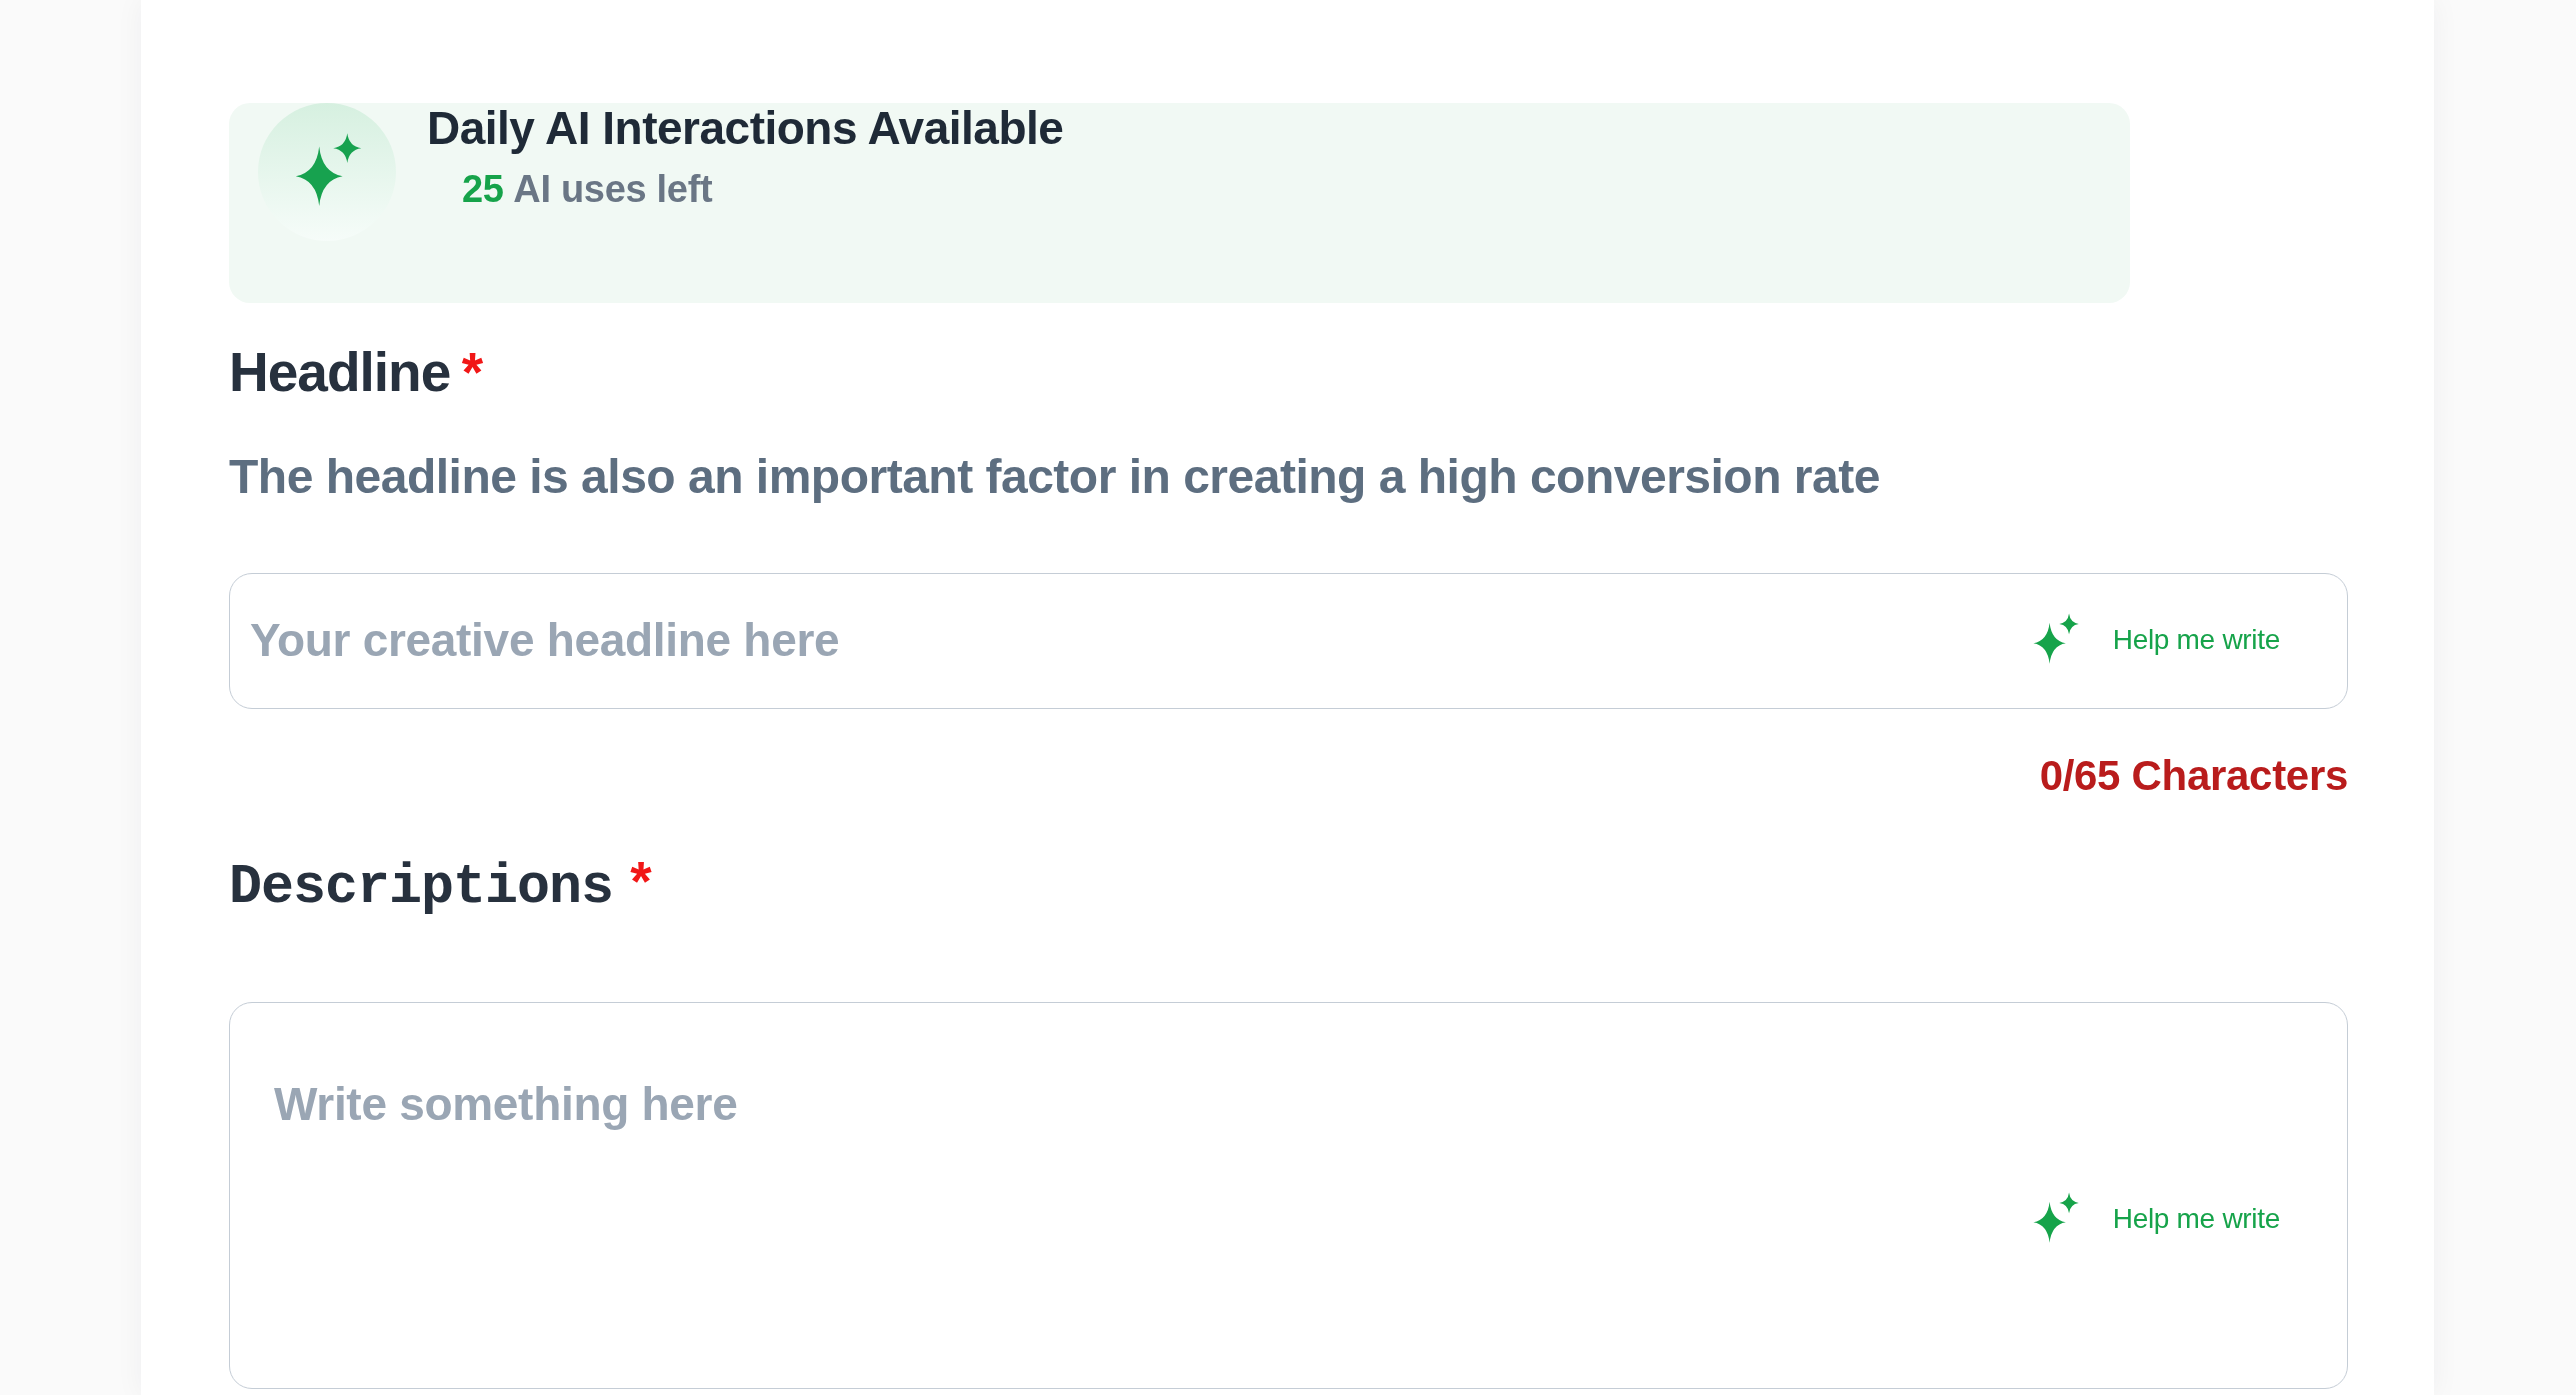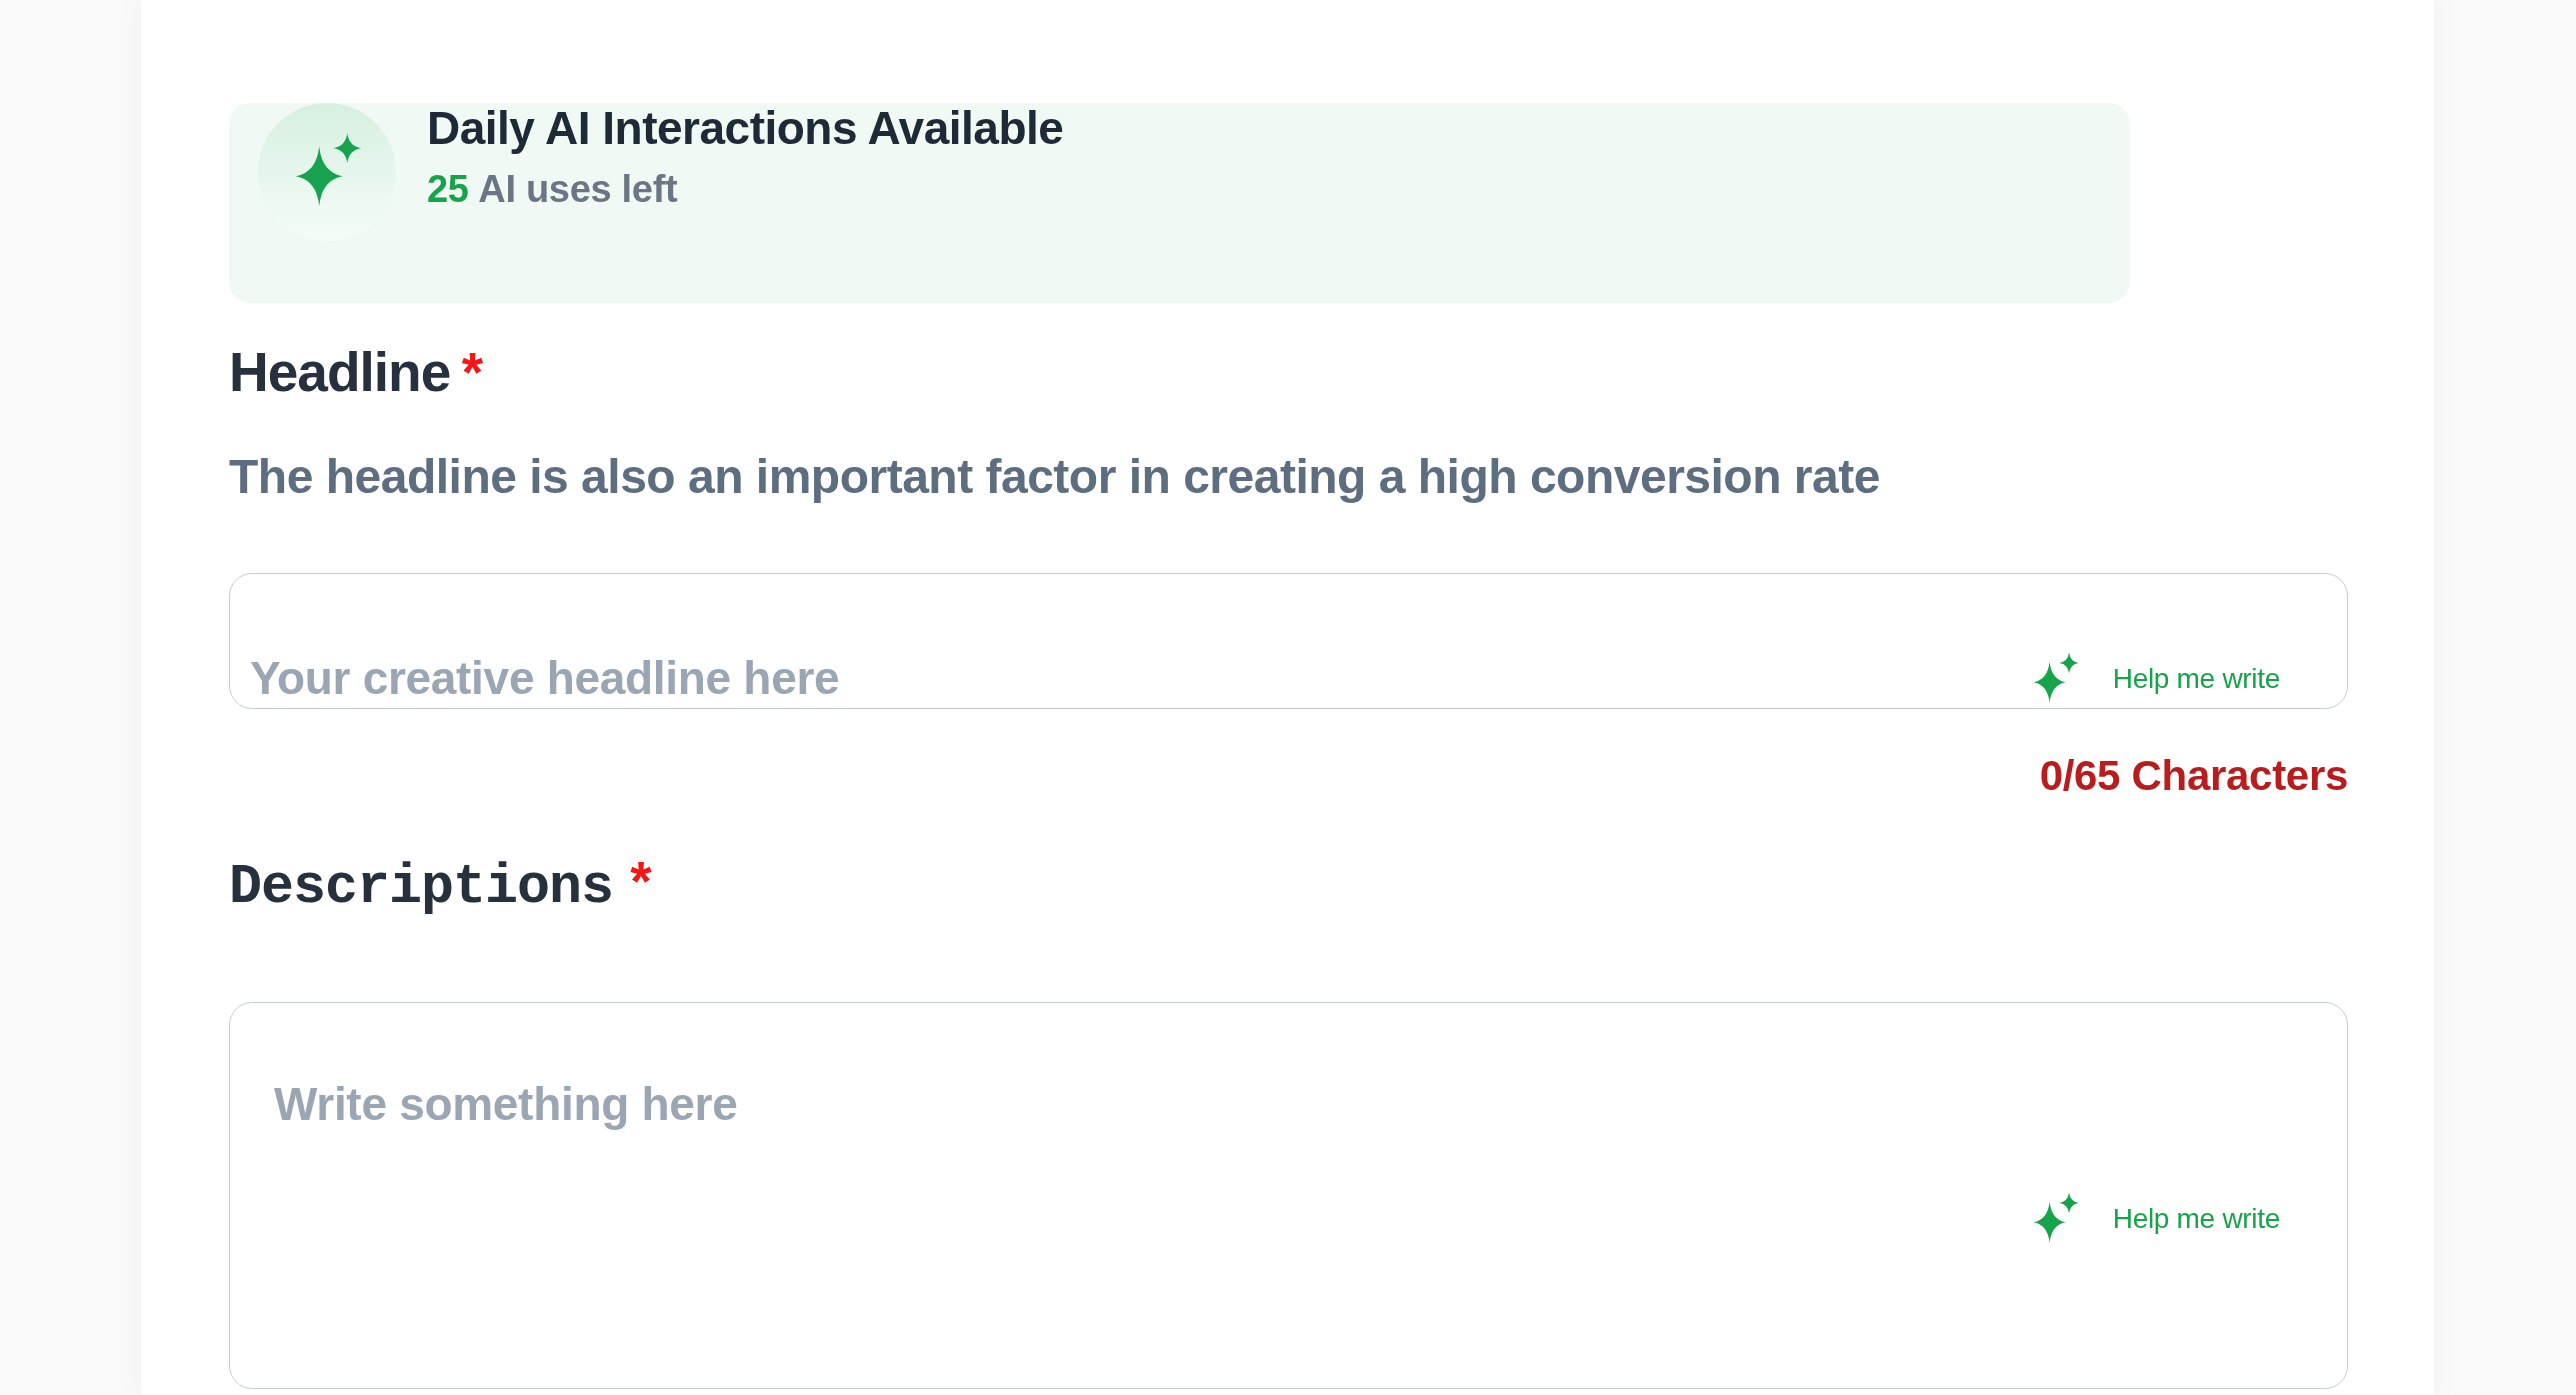--- a/index.html
+++ b/index.html
@@ -35,21 +35,21 @@
     display:flex;align-items:center;justify-content:center;
     flex:0 0 auto;
   }
   .ai-badge svg{width:76px;height:78px;}
   .ai-banner-title{
     font-size:46px;font-weight:700;color:#1f2a37;letter-spacing:-0.5px;
     line-height:1.1;
   }
   .ai-banner-sub{
     margin-top:15.3px;font-size:38px;font-weight:700;color:#6a7685;
-    line-height:1.1;letter-spacing:-0.3px;
+    line-height:1.1;letter-spacing:-0.3px;margin-left:35px;
   }
   .ai-banner-sub .count{color:#16a34a;margin-right:9.6px;}
   
   .section-heading{
     margin-top:36px;
     font-size:55px;font-weight:600;color:#27313e;letter-spacing:-1px;
     line-height:1.2;
   }
   .required{color:#f11717;font-weight:700;margin-left:11.5px;}
   .section-subtitle{
@@ -60,21 +60,21 @@
   .heading-descriptions{margin-top:54px;font-family:Liberation Mono, monospace;}
   
   .field{
     margin-top:67px;
     border:1.9px solid #c5cdd6;border-radius:23px;
     background:#ffffff;
     box-sizing:border-box;
     display:flex;justify-content:space-between;
     padding:0 67px 0 44px;
   }
-  .field-headline{height:136px;align-items:flex-end;padding-left:20px;}
+  .field-headline{height:136px;align-items:center;padding-left:20px;}
   .field-descriptions{margin-top:81px;height:387px;align-items:center;padding-top:48px;}
   .field input[type="text"],.field textarea{
     border:none;outline:none;resize:none;
     flex:1 1 auto;
     background:transparent;
     font-family:"Liberation Sans","DejaVu Sans",sans-serif;
     font-size:46px;font-weight:600;color:#3a4656;
     padding:0;margin:0;
     line-height:1.25;
   }

